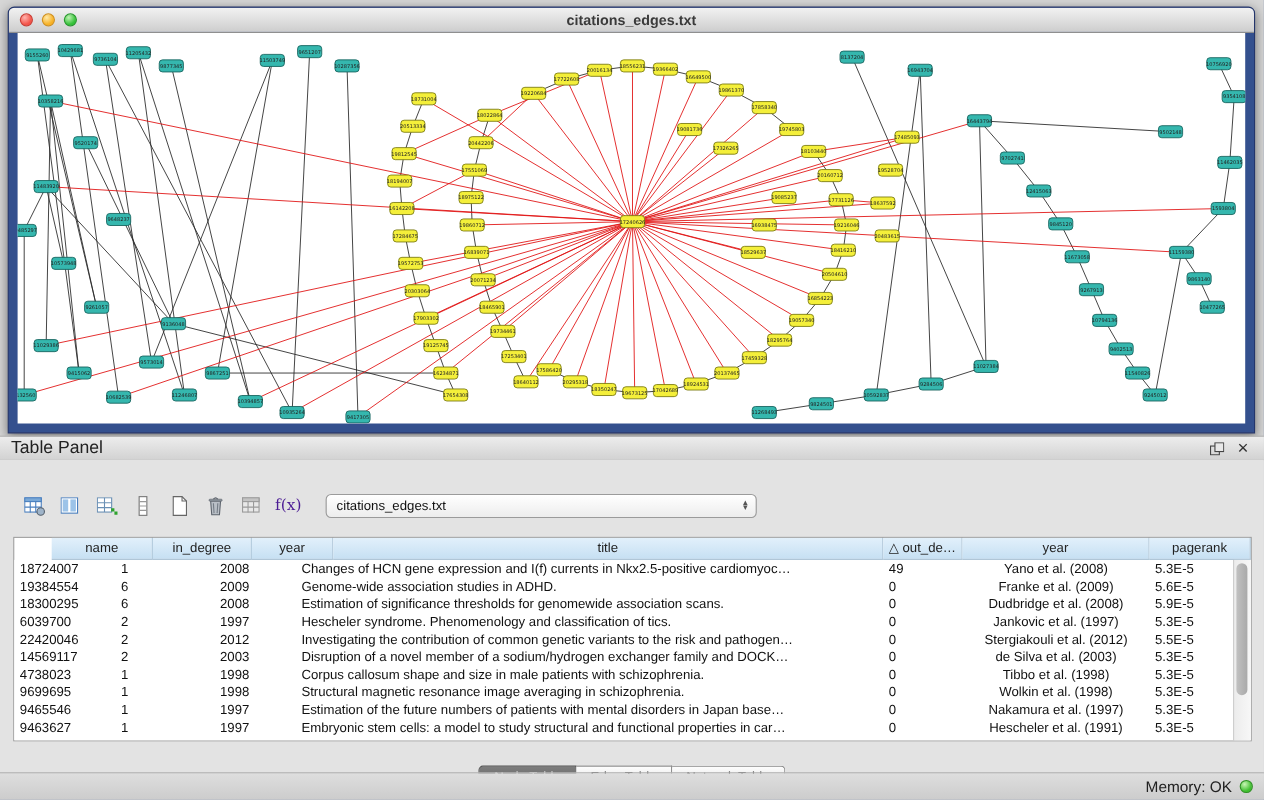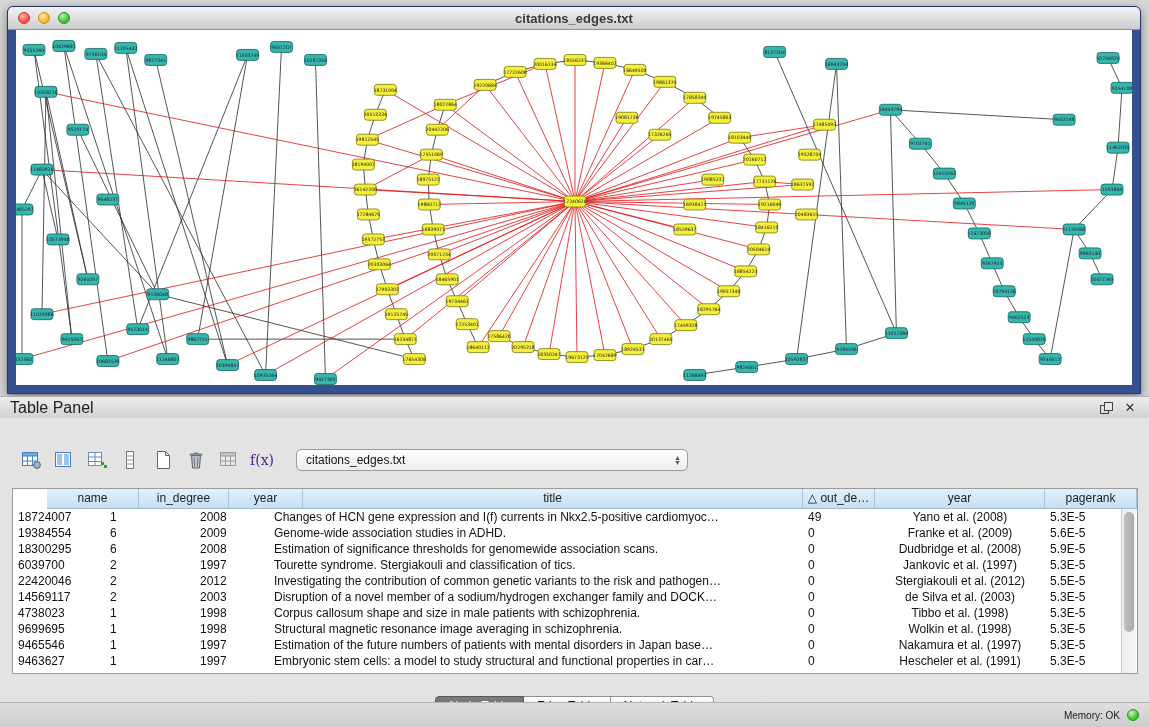--- a/index.html
+++ b/index.html
@@ -112,21 +112,21 @@
   }
   .tab:first-child{border-radius:4px 0 0 4px;border-left-width:1px;}
   .tab:last-child{border-radius:0 4px 4px 0;}
   .tab.selected{background:linear-gradient(#7d7d7d,#636363);color:#fff;border-color:#565656;}
   
   .statusbar{
     position:absolute;left:0;right:0;bottom:0;height:24px;
     background:linear-gradient(#dedede,#cccccc);border-top:1px solid #b2b2b2;
     display:flex;align-items:center;justify-content:flex-end;padding:0 10px;gap:7px;
   }
-  .mem-label{font-size:10px;color:#222;margin-left:36px;}
+  .mem-label{font-size:14px;color:#222;margin-left:36px;}
   .mem-dot{
     width:12px;height:12px;border-radius:50%;box-sizing:border-box;
     background:radial-gradient(circle at 35% 30%,#c9f5b6,#3fbf2f 65%);
     border:1px solid #2e8f23;
   }
 </style>
 </head>
 <body>
 
 <div class="graph-window">
@@ -867,21 +867,21 @@
             <div class="td col2">2008</div>
             <div class="td col3">Estimation of significance thresholds for genomewide association scans.</div>
             <div class="td col4">0</div>
             <div class="td col5 c-center">Dudbridge et al. (2008)</div>
             <div class="td col6">5.9E-5</div>
           </div>
           <div class="tr">
             <div class="td col0">6039700</div>
             <div class="td col1">2</div>
             <div class="td col2">1997</div>
-            <div class="td col3">Tourette syndrome. Stergiakouli and classification of tics.</div>
+            <div class="td col3">Hescheler syndrome. Phenomenology and classification of tics.</div>
             <div class="td col4">0</div>
             <div class="td col5 c-center">Jankovic et al. (1997)</div>
             <div class="td col6">5.3E-5</div>
           </div>
           <div class="tr">
             <div class="td col0">22420046</div>
             <div class="td col1">2</div>
             <div class="td col2">2012</div>
             <div class="td col3">Investigating the contribution of common genetic variants to the risk and pathogen…</div>
             <div class="td col4">0</div>

